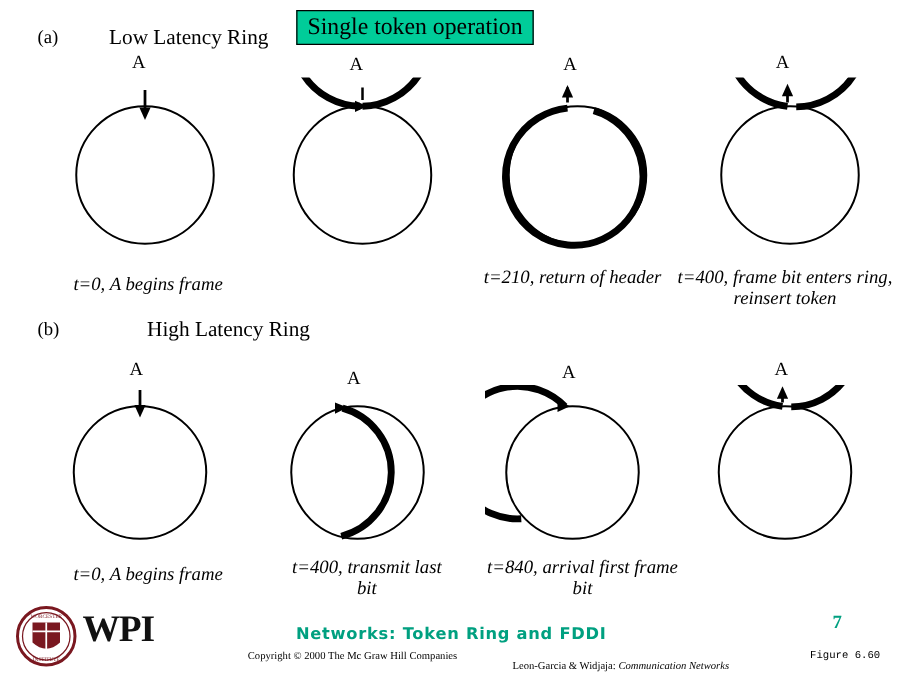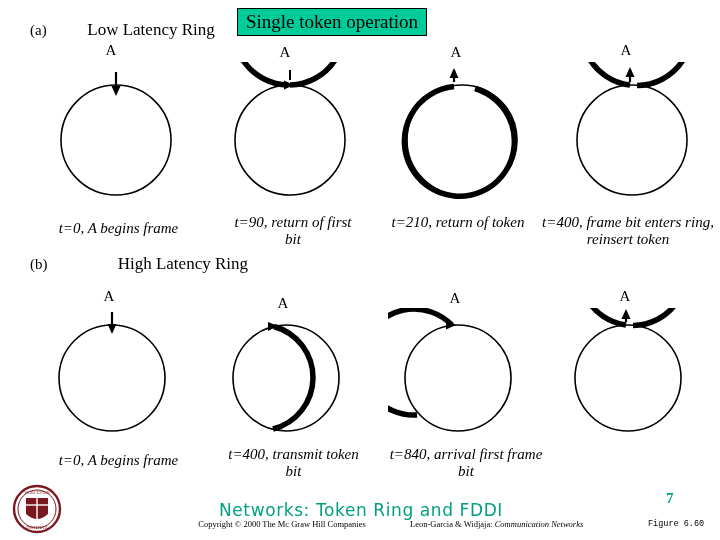--- a/index.html
+++ b/index.html
@@ -58,35 +58,36 @@
     line-height: 1.12;
   }
   .caption i { }
 
   
   .ring { position: absolute; }
 
   
   .footer-title {
     font-family: "DejaVu Sans", sans-serif;
-    font-weight: normal;
-    font-size: 17px;
+    font-weight: bold;
+    font-size: 13px;
     color: #00a080;
     letter-spacing: 0.6px;
     text-align: center;
   }
   .copyright {
     font-family: "Liberation Serif", serif;
     font-size: 8.5px;
     color: #000;
   }
   .credit {
     font-family: "Liberation Serif", serif;
     font-size: 8.5px;
     color: #000;
+    margin-top: 8px;
   }
   .credit i { font-style: italic; }
   .figure-num {
     font-family: "Liberation Serif", serif;
     font-size: 8.5px;
     color: #000;
   }
   .page-num {
     font-family: "Liberation Serif", serif;
     font-weight: bold;
@@ -137,22 +138,21 @@
   </svg>
 
   <svg class="ring" style="left:560px; top:62px;" width="145" height="140" viewBox="0 0 145 140">
     <circle cx="72" cy="78" r="55" fill="none" stroke="#000" stroke-width="1.6"></circle>
     <path d="M 70 23.1 A 55 55 0 1 1 77 23.5" fill="none" stroke="#000" stroke-width="5.5"></path>
     <line x1="70" y1="20" x2="70" y2="8" stroke="#000" stroke-width="2.2"></line>
     <polygon points="70,5 65.5,15 74.5,15" fill="#000"></polygon>
   </svg>
 
   <div class="abs caption" style="left:6px; top:220px; width:225px;"><i>t=0, A begins frame</i></div>
-  <div class="abs caption" style="left:228px; top:214px; width:130px;"><i>t=90, return of first bit</i></div>
-  <div class="abs caption" style="left:378px; top:214px; width:160px;"><i>t=210, return of token</i></div>
+  <div class="abs caption" style="left:378px; top:214px; width:160px;"><i>t=210, return of header</i></div>
   <div class="abs caption" style="left:538px; top:214px; width:180px;"><i>t=400, frame bit enters ring, reinsert token</i></div>
 
   <div class="abs part-label" style="left:30px; top:256px;">(b)</div>
   <div class="abs section-title" style="left:68px; top:254px; width:180px; text-align:right;">High Latency Ring</div>
 
   <div class="abs node-label" style="left:94px; top:288px; width:30px;">A</div>
   <div class="abs node-label" style="left:268px; top:295px; width:30px;">A</div>
   <div class="abs node-label" style="left:440px; top:290px; width:30px;">A</div>
   <div class="abs node-label" style="left:610px; top:288px; width:30px;">A</div>
 
@@ -175,32 +175,33 @@
   </svg>
 
   <svg class="ring" style="left:558px; top:308px;" width="145" height="130" viewBox="0 0 145 130">
     <circle cx="70" cy="70" r="53" fill="none" stroke="#000" stroke-width="1.6"></circle>
     <path d="M 68 17.05 A 53 53 0 1 1 75 17.5" fill="none" stroke="#000" stroke-width="5.5"></path>
     <line x1="68" y1="14" x2="68" y2="4" stroke="#000" stroke-width="2.2"></line>
     <polygon points="68,1 63.5,11 72.5,11" fill="#000"></polygon>
   </svg>
 
   <div class="abs caption" style="left:6px; top:452px; width:225px;"><i>t=0, A begins frame</i></div>
-  <div class="abs caption" style="left:226px; top:446px; width:135px;"><i>t=400, transmit token bit</i></div>
+  <div class="abs caption" style="left:226px; top:446px; width:135px;"><i>t=400, transmit last bit</i></div>
   <div class="abs caption" style="left:386px; top:446px; width:160px;"><i>t=840, arrival first frame bit</i></div>
 
   <svg class="abs" style="left:8px; top:484px;" width="58" height="50" viewBox="0 0 58 50">
     <circle cx="29" cy="25" r="23" fill="none" stroke="#7a1820" stroke-width="2.4"></circle>
     <circle cx="29" cy="25" r="19" fill="none" stroke="#7a1820" stroke-width="1"></circle>
     <path d="M 18 14 L 40 14 L 40 30 Q 29 40 18 30 Z" fill="#7a1820"></path>
     <path d="M 29 14 L 29 36" stroke="#ffffff" stroke-width="1.4"></path>
     <path d="M 18 21 L 40 21" stroke="#ffffff" stroke-width="1.4"></path>
     <text x="29" y="10" font-size="4.2" fill="#7a1820" text-anchor="middle" font-family="Liberation Serif, serif">WORCESTER</text>
     <text x="29" y="45" font-size="4.2" fill="#7a1820" text-anchor="middle" font-family="Liberation Serif, serif">INSTITUTE</text>
   </svg>
+  <div class="abs wpi-text" style="left:66px; top:487px;">WPI</div>
 
   <div class="abs footer-title" style="left:186px; top:500px; width:350px;">Networks: Token Ring and FDDI</div>
 
   <div class="abs copyright" style="left:152px; top:519px; width:260px; text-align:center;">Copyright © 2000 The Mc Graw Hill Companies</div>
 
   <div class="abs credit" style="left:410px; top:519px; width:220px;"><span>Leon-Garcia &amp; Widjaja:</span> <i>Communication Networks</i></div>
 
   <div class="abs figure-num" style="left:648px; top:519px;font-family:Liberation Mono, monospace;">Figure 6.60</div>
 
   <div class="abs page-num" style="left:666px; top:490px;">7</div>

